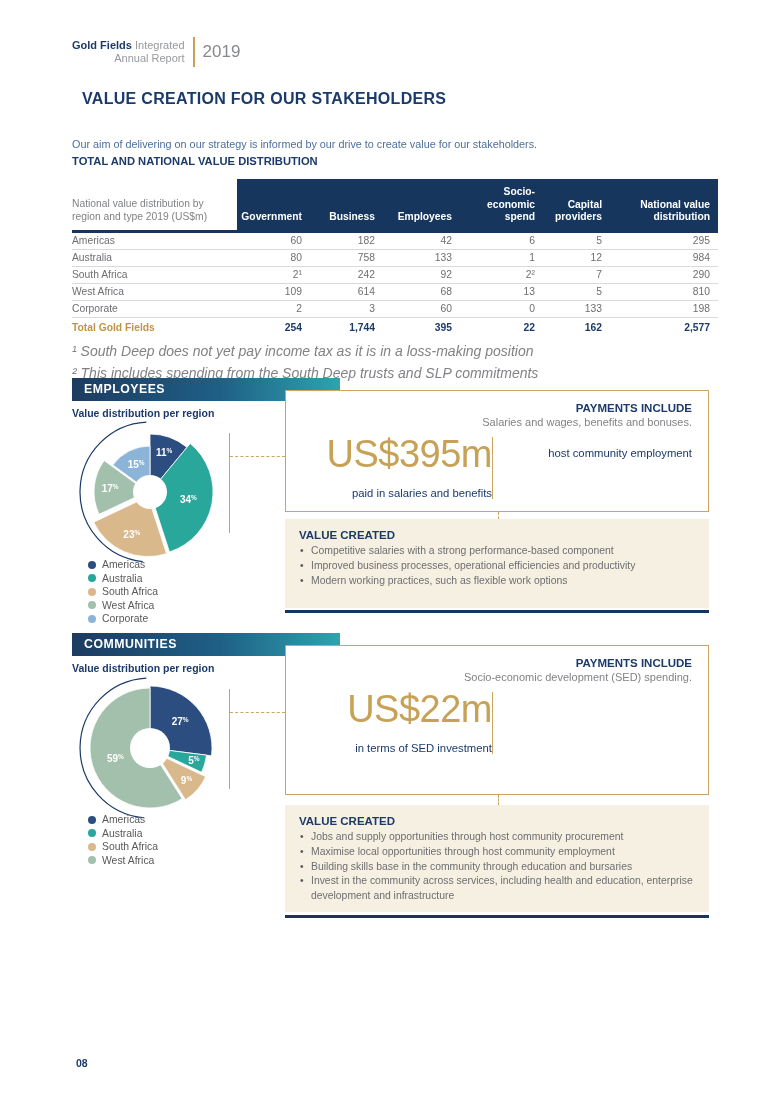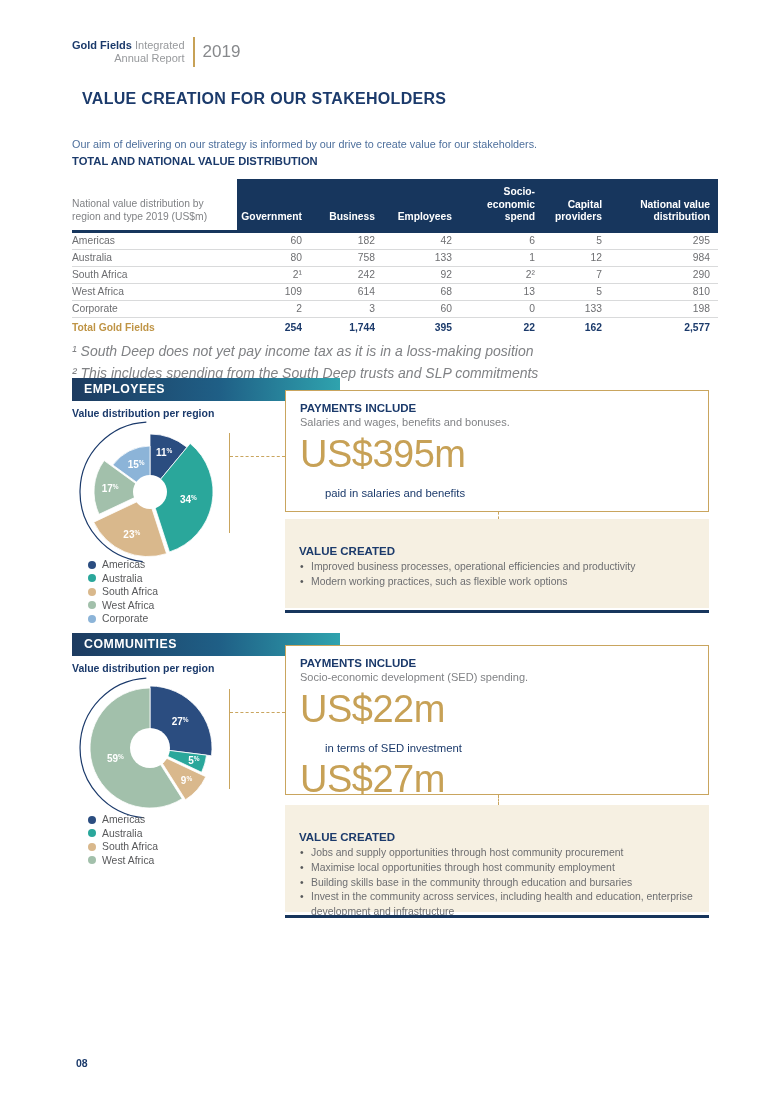--- a/index.html
+++ b/index.html
@@ -52,33 +52,33 @@
   .legend-item { display:flex; align-items:center; height:13.5px; }
   .legend-item .dot { width:8px; height:8px; border-radius:50%; margin-right:6px; flex:none; }
 
   
   .gconn-v { position:absolute; width:1px; height:100px; background:#c9a55e; left:229px; }
   .gconn-dash { position:absolute; left:230px; width:55px; border-top:1px dashed #c9a55e; }
   .gconn-gap { position:absolute; left:498px; border-left:1px dashed #c9a55e; }
 
   
   .pay-box { position:absolute; left:285px; width:424px; border:1px solid #c9a55e;
-             background:#fff; padding:11px 16px 10px 14px; }
+             background:#fff; padding:11px 16px 10px 14px;text-align:right; }
   .pay-title { font-size:11.5px; font-weight:bold; color:#1b3a6b; }
   .pay-sub { font-size:11px; color:#808285; margin-top:2px; }
-  .stats { display:flex; align-items:stretch; margin-top:7px;flex-direction:column; }
+  .stats { display:flex; align-items:stretch; margin-top:7px; }
   .stat-1 { width:192px; flex:none; }
   .stat-div { width:1px; background:#c9a55e; margin:2px 24px 2px 0; flex:none; }
   .stat-2 { flex:1; }
   .stat-value { font-size:38px; color:#c7a156; line-height:1.05; letter-spacing:-0.5px; font-weight:400; }
   .stat-label { font-size:11.3px; color:#1b3a6b; margin-top:11px; line-height:1.35; max-width:196px;margin-left:25px; }
 
   
   .vc-box { position:absolute; left:285px; width:424px; background:#f6f0e2; padding:10px 16px 10px 14px; }
-  .vc-title { font-size:11.5px; font-weight:bold; color:#1b3a6b; margin-bottom:3px;margin-top:16px; }
+  .vc-title { font-size:11.5px; font-weight:bold; color:#1b3a6b; margin-bottom:3px; }
   .vc-box ul { list-style:none; }
   .vc-box li { font-size:10.4px; color:#6d6e71; line-height:1.42; padding-left:12px; position:relative; }
   .vc-box li::before { content:"•"; position:absolute; left:1px; color:#58595b; }
   .navy-rule { position:absolute; left:285px; width:424px; height:2.5px; background:#17365d; }
 
   .page-num { position:absolute; left:76px; top:1057px; font-size:10.5px; font-weight:bold; color:#1b3a6b; }
 </style>
 </head>
 <body>
 
@@ -240,20 +240,21 @@
         <div class="stat-label">host community employment</div>
       </div>
     </div>
   </div>
 
   <div class="gconn-gap" style="top:512px;height:7px"></div>
 
   <div class="vc-box" style="top:519px;height:89px">
     <div class="vc-title">VALUE CREATED</div>
     <ul>
+      <li>Competitive salaries with a strong performance-based component</li>
       <li>Improved business processes, operational efficiencies and productivity</li>
       <li>Modern working practices, such as flexible work options</li>
     </ul>
   </div>
   <div class="navy-rule" style="top:610px"></div>
 
   <div class="banner" style="top:633px">COMMUNITIES</div>
   <div class="chart-title" style="top:662px">Value distribution per region</div>
   <svg class="donut" style="top:675px" viewBox="0 0 170 152">
       <path d="M 80 73 L 80.00 11.00 A 62 62 0 0 1 141.51 80.77 Z" fill="#2b4d80" stroke="#fff" stroke-width="0.8"></path>
@@ -293,21 +294,20 @@
   <div class="pay-box" style="top:645px;height:150px">
     <div class="pay-title">PAYMENTS INCLUDE</div>
     <div class="pay-sub">Socio-economic development (SED) spending.</div>
     <div class="stats">
       <div class="stat-1">
         <div class="stat-value">US$22m</div>
         <div class="stat-label">in terms of SED investment</div>
       </div>
       <div class="stat-div"></div>
       <div class="stat-2">
-        <div class="stat-value">US$27m</div>
       </div>
     </div>
   </div>
 
   <div class="gconn-gap" style="top:795px;height:10px"></div>
 
   <div class="vc-box" style="top:805px;height:107px">
     <div class="vc-title">VALUE CREATED</div>
     <ul>
       <li>Jobs and supply opportunities through host community procurement</li>

